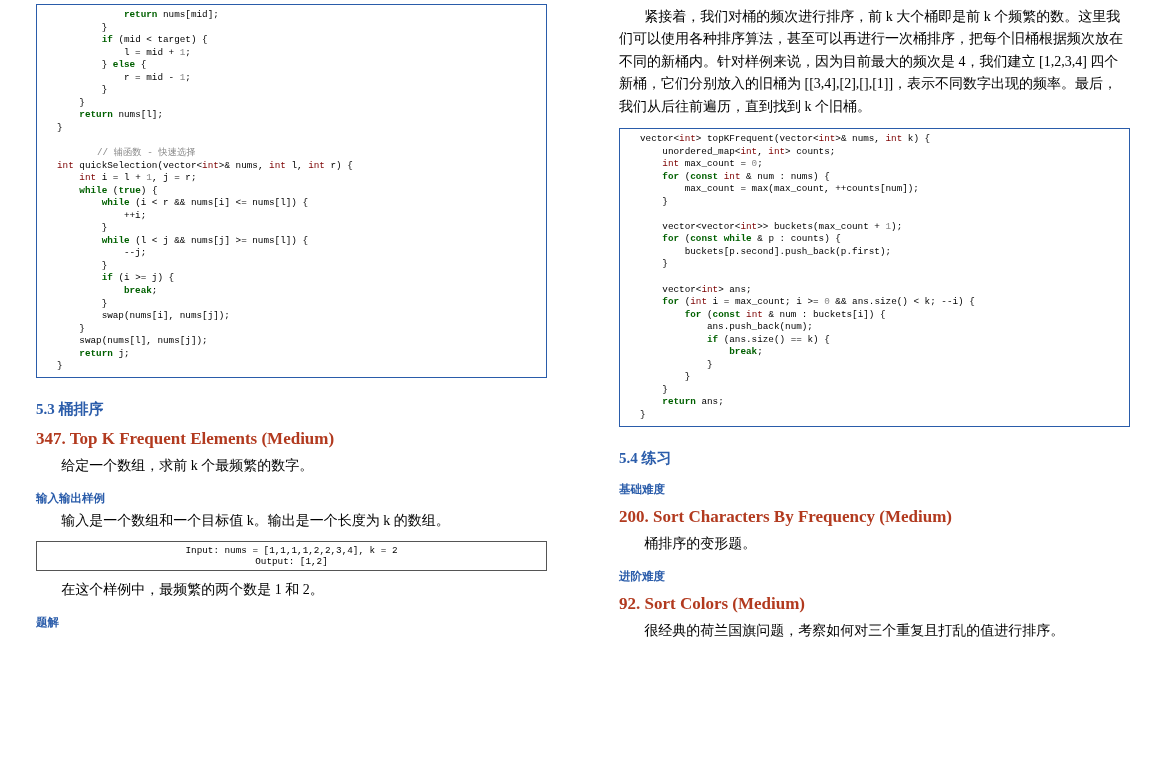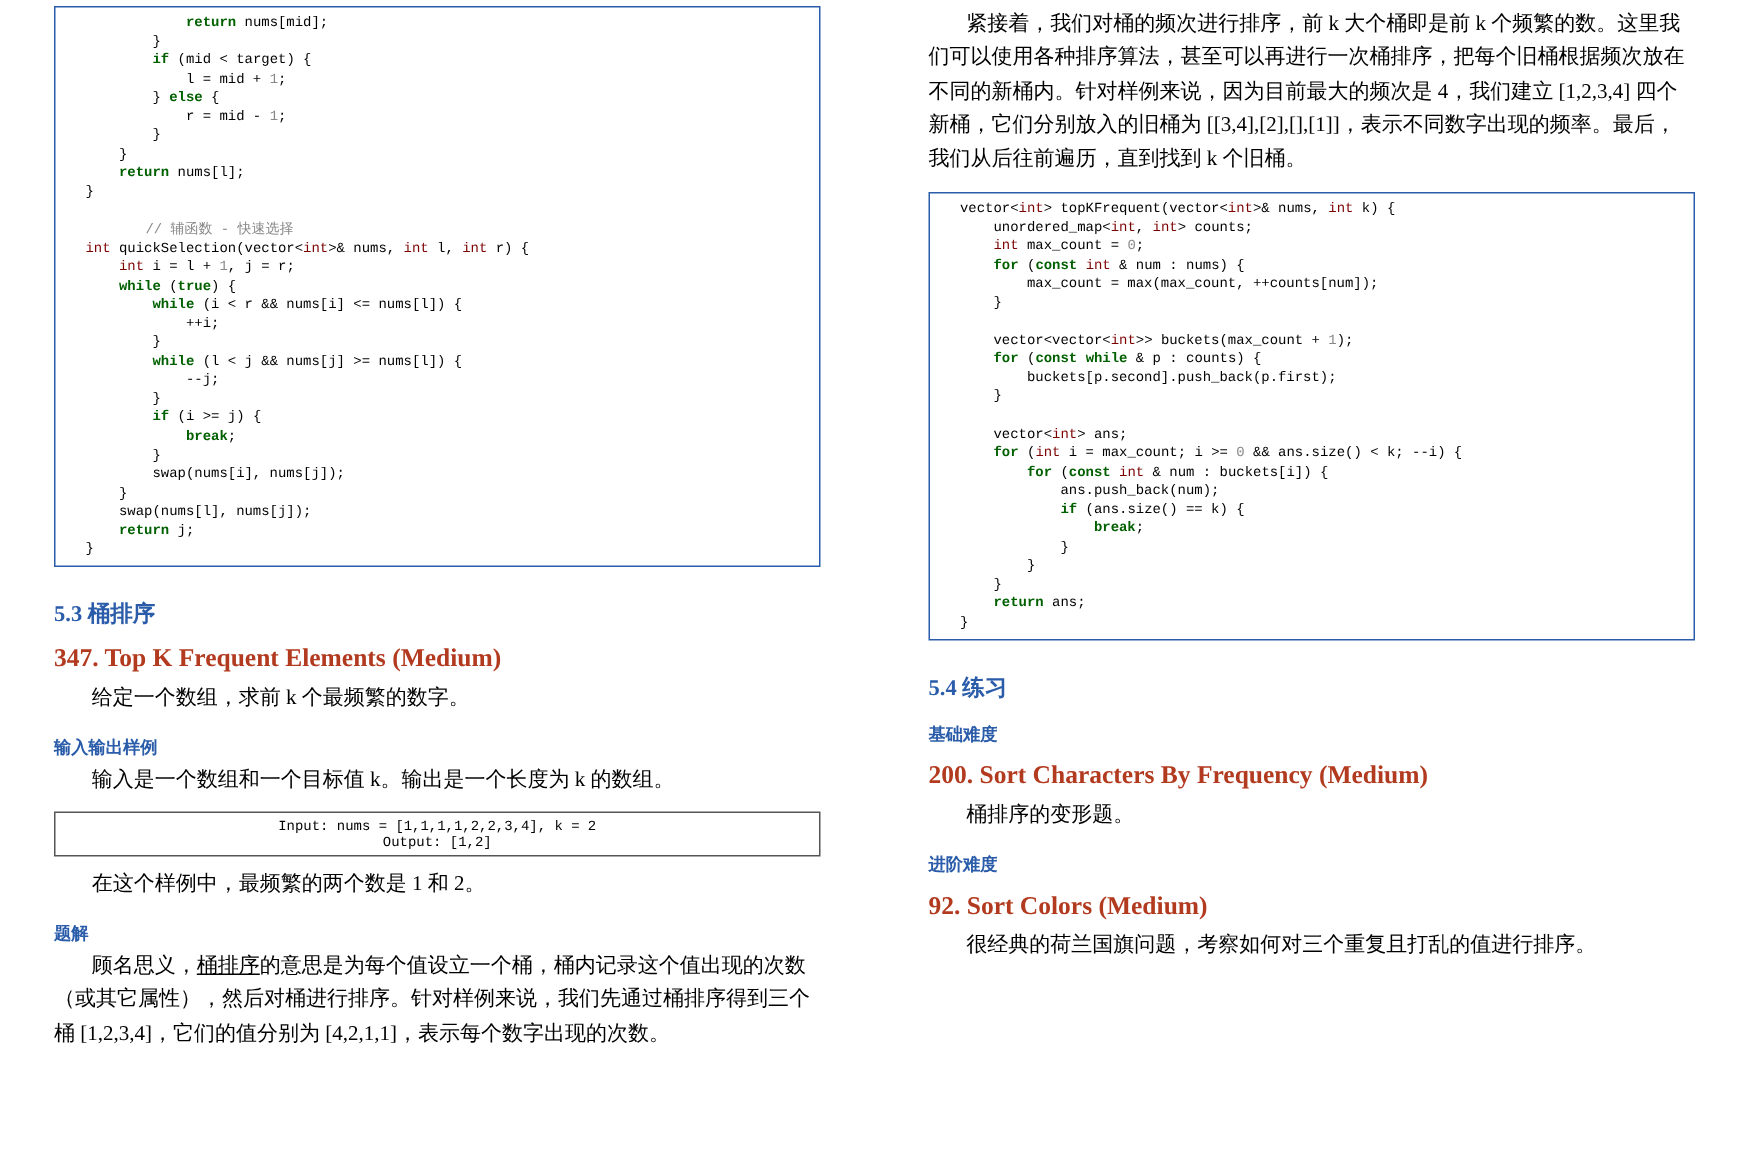--- a/index.html
+++ b/index.html
@@ -111,21 +111,20 @@
 
   <h4 class="sub">输入输出样例</h4>
   <p class="body">输入是一个数组和一个目标值 k。输出是一个长度为 k 的数组。</p>
 
   <div class="io-block">Input: nums = [1,1,1,1,2,2,3,4], k = 2
 Output: [1,2]</div>
 
   <p class="body">在这个样例中，最频繁的两个数是 1 和 2。</p>
 
   <h4 class="sub">题解</h4>
-  <p class="body" id="solp1">顾名思义，<span class="u">桶排序</span>的意思是为每个值设立一个桶，桶内记录这个值出现的次数（或其它属性），然后对桶进行排序。针对样例来说，我们先通过桶排序得到三个桶 [1,2,3,4]，它们的值分别为 [4,2,1,1]，表示每个数字出现的次数。</p>
 </div>
 
 <div class="page">
   <p class="body" style="margin-top:2px;">紧接着，我们对桶的频次进行排序，前 k 大个桶即是前 k 个频繁的数。这里我们可以使用各种排序算法，甚至可以再进行一次桶排序，把每个旧桶根据频次放在不同的新桶内。针对样例来说，因为目前最大的频次是 4，我们建立 [1,2,3,4] 四个新桶，它们分别放入的旧桶为 [[3,4],[2],[],[1]]，表示不同数字出现的频率。最后，我们从后往前遍历，直到找到 k 个旧桶。</p>
 
   <div class="code-block" id="code2" style="margin-top:10px;">vector&lt;<span class="ty">int</span>&gt; topKFrequent(vector&lt;<span class="ty">int</span>&gt;&amp; nums, <span class="ty">int</span> k) {
     unordered_map&lt;<span class="ty">int</span>, <span class="ty">int</span>&gt; counts;
     <span class="ty">int</span> max_count = <span class="num">0</span>;
     <span class="kw">for</span> (<span class="kw">const</span> <span class="ty">int</span> &amp; num : nums) {
         max_count = max(max_count, ++counts[num]);

